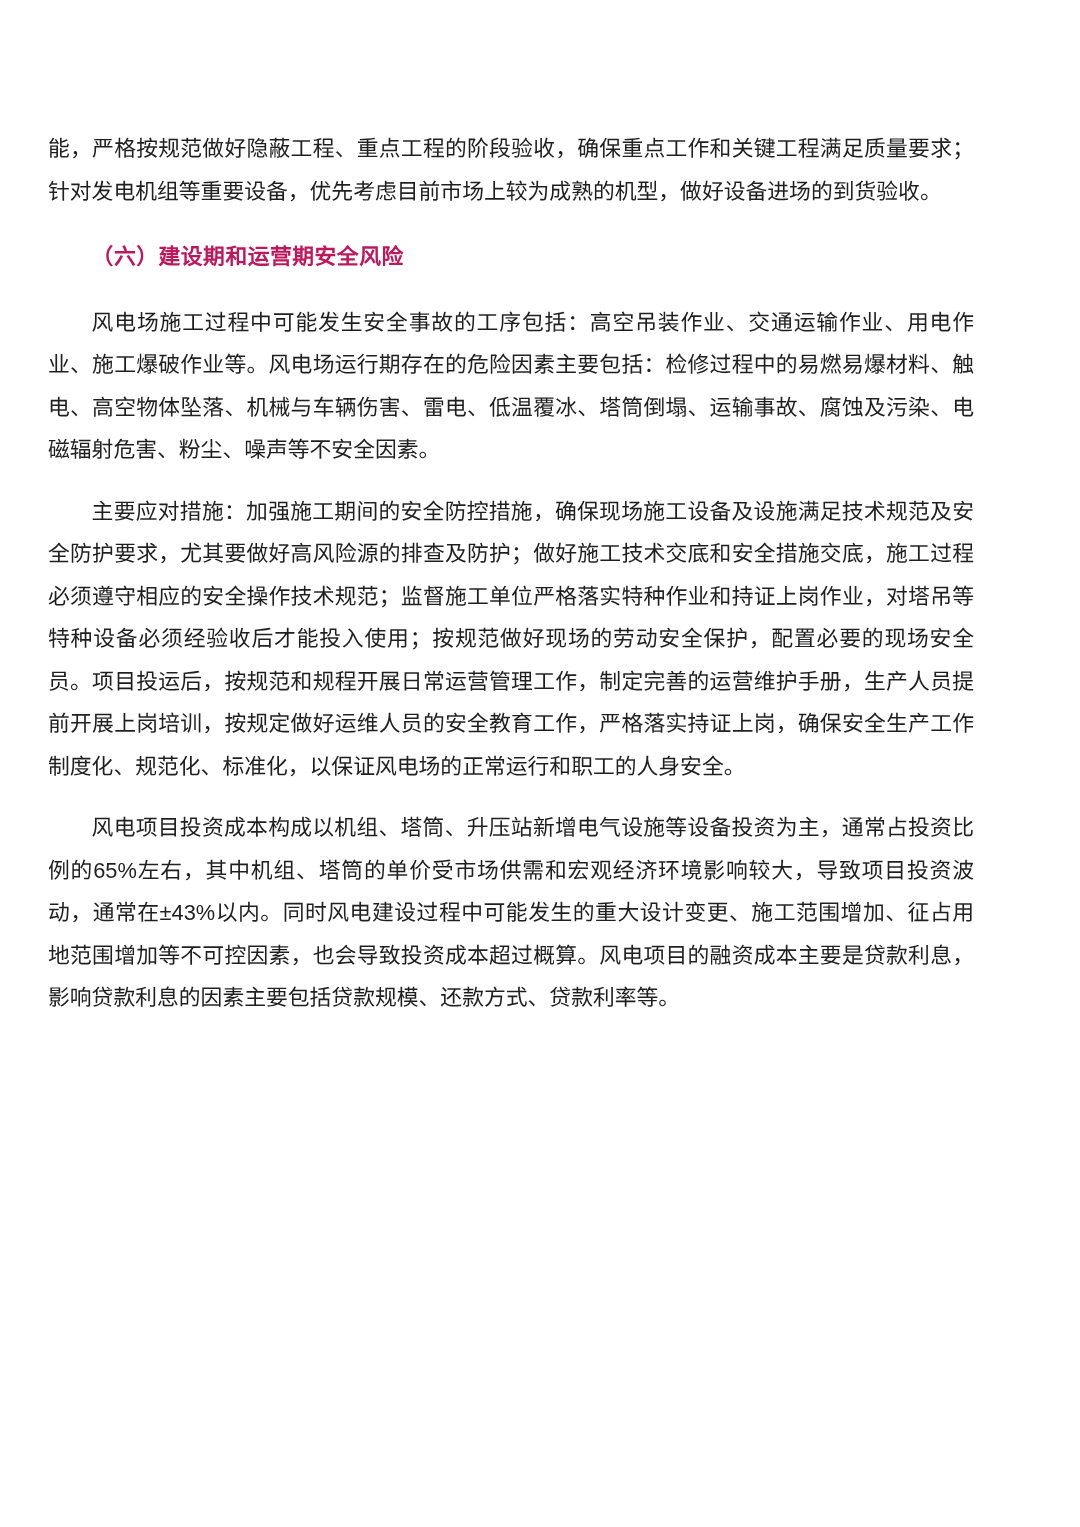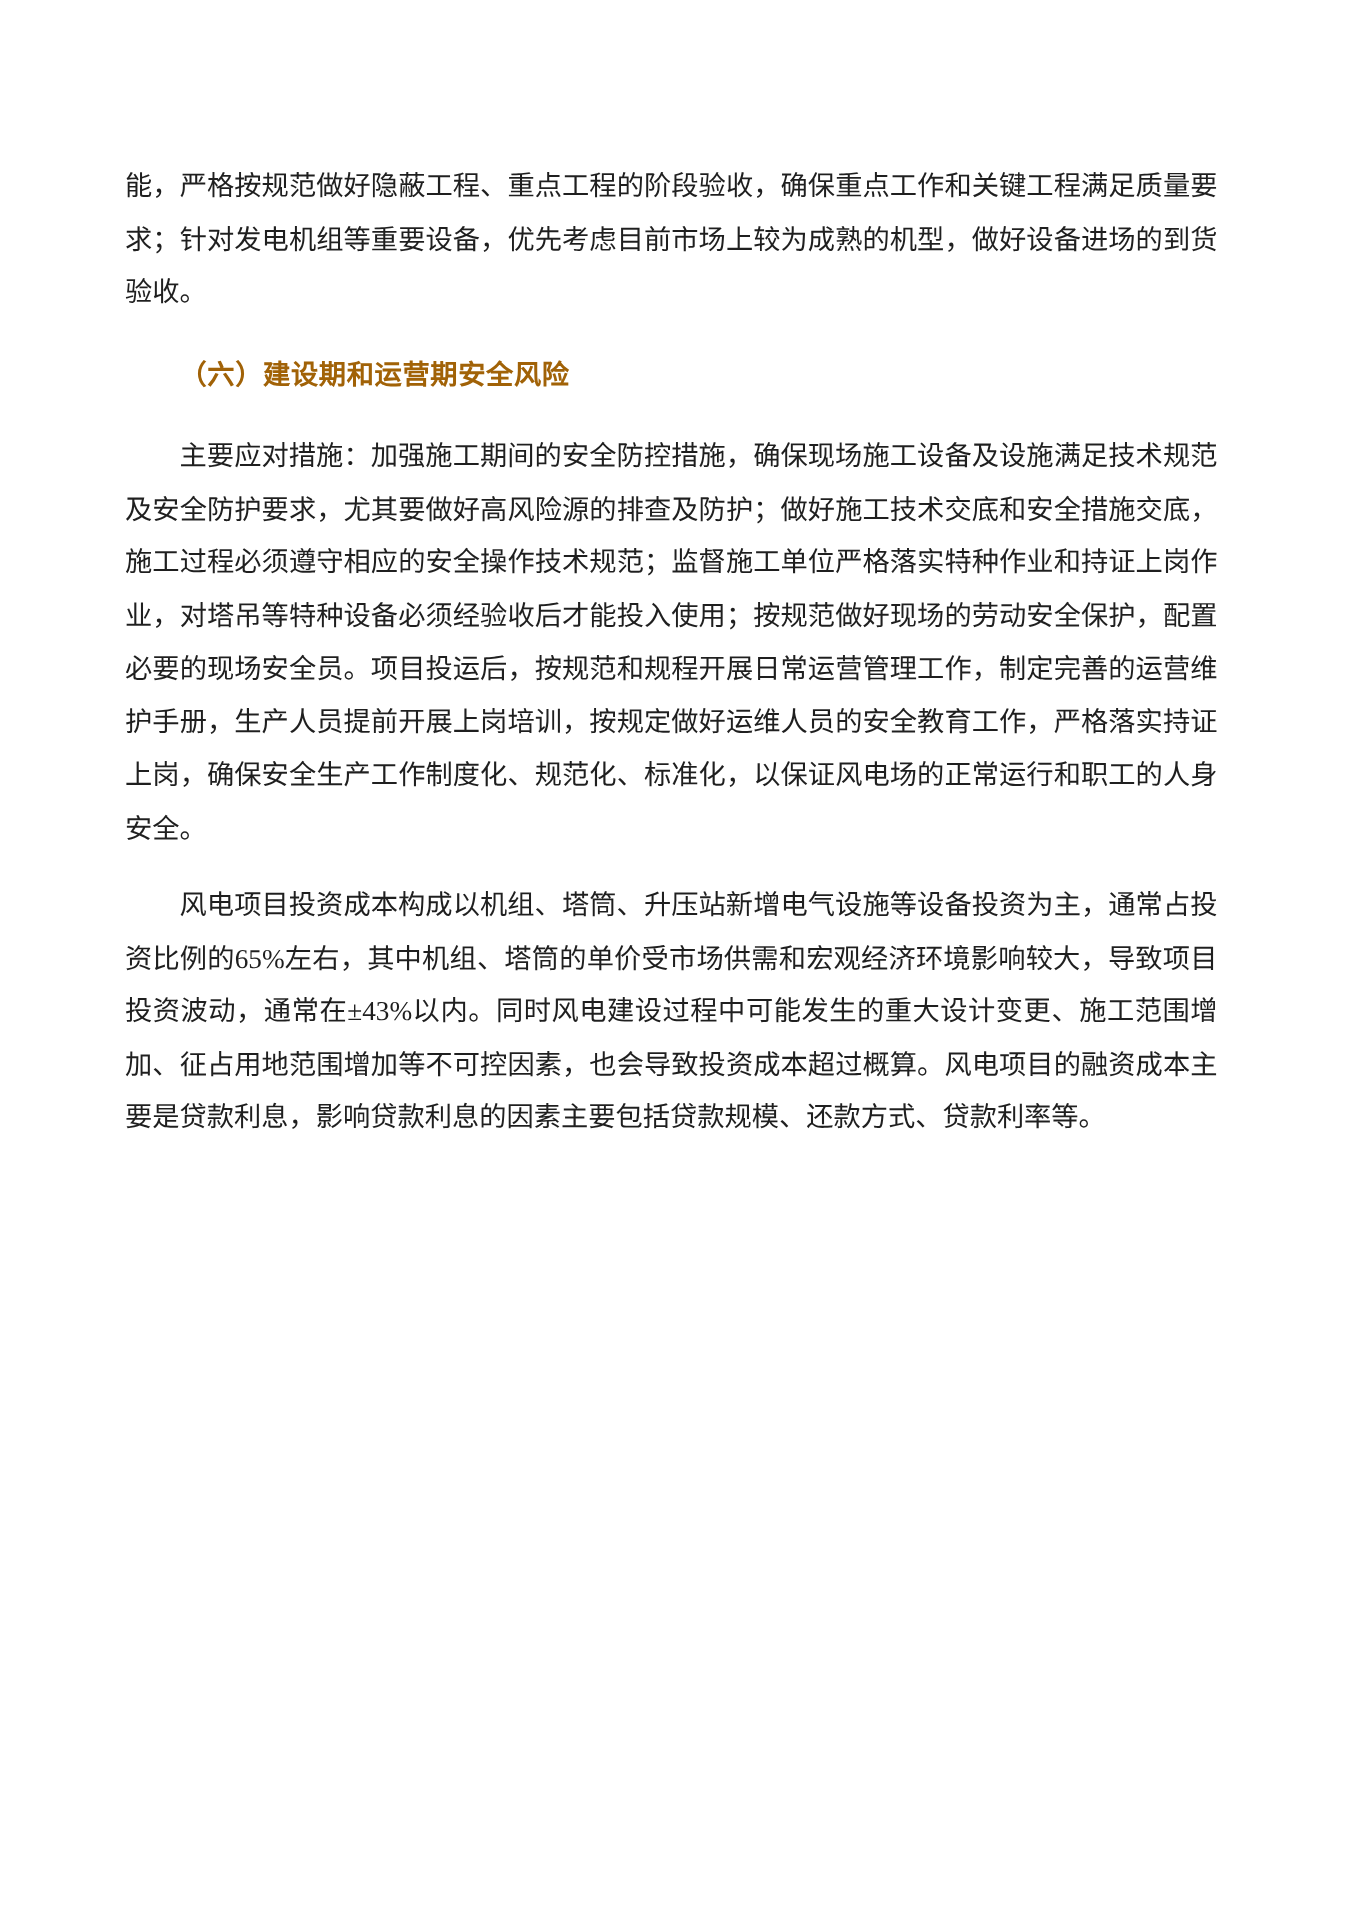--- a/index.html
+++ b/index.html
@@ -6,23 +6,23 @@
     margin: 0;
     padding: 0;
     background: #ffffff;
   }
   .page {
     position: relative;
     box-sizing: border-box;
     width: 1080px;
     height: 1527px;
     background: #ffffff;
-    padding: 128px 106px 0 100px;
+    padding: 128px 106px 0 48px;
     overflow: hidden;
-    font-family: Liberation Serif, serif;
+    font-family: Liberation Sans, sans-serif;
     color: #1f1f1f;
   }
   .para {
     margin: 0 0 19px 0;
     font-size: 21.8px;
     line-height: 42.5px;
     text-align: justify;
     text-justify: inter-ideograph;
     text-indent: 2em;
     word-break: break-all;
@@ -30,33 +30,34 @@
   }
   .para-cont {
     text-indent: 0;
   }
   .heading {
     margin: 23px 0 23px 0;
     font-size: 21.8px;
     line-height: 42.5px;
     text-indent: 2em;
     font-weight: 700;
-    color: #a16207;
+    color: #be185d;
     letter-spacing: 0.5px;
   }
 </style>
 </head>
 <body>
 
 <div class="page">
 
   <p class="para para-cont">能，严格按规范做好隐蔽工程、重点工程的阶段验收，确保重点工作和关键工程满足质量要求；针对发电机组等重要设备，优先考虑目前市场上较为成熟的机型，做好设备进场的到货验收。</p>
 
   <h2 class="heading">（六）建设期和运营期安全风险</h2>
 
+  <p class="para">风电场施工过程中可能发生安全事故的工序包括：高空吊装作业、交通运输作业、用电作业、施工爆破作业等。风电场运行期存在的危险因素主要包括：检修过程中的易燃易爆材料、触电、高空物体坠落、机械与车辆伤害、雷电、低温覆冰、塔筒倒塌、运输事故、腐蚀及污染、电磁辐射危害、粉尘、噪声等不安全因素。</p>
 
   <p class="para">主要应对措施：加强施工期间的安全防控措施，确保现场施工设备及设施满足技术规范及安全防护要求，尤其要做好高风险源的排查及防护；做好施工技术交底和安全措施交底，施工过程必须遵守相应的安全操作技术规范；监督施工单位严格落实特种作业和持证上岗作业，对塔吊等特种设备必须经验收后才能投入使用；按规范做好现场的劳动安全保护，配置必要的现场安全员。项目投运后，按规范和规程开展日常运营管理工作，制定完善的运营维护手册，生产人员提前开展上岗培训，按规定做好运维人员的安全教育工作，严格落实持证上岗，确保安全生产工作制度化、规范化、标准化，以保证风电场的正常运行和职工的人身安全。</p>
 
 
   <p class="para">风电项目投资成本构成以机组、塔筒、升压站新增电气设施等设备投资为主，通常占投资比例的65%左右，其中机组、塔筒的单价受市场供需和宏观经济环境影响较大，导致项目投资波动，通常在±43%以内。同时风电建设过程中可能发生的重大设计变更、施工范围增加、征占用地范围增加等不可控因素，也会导致投资成本超过概算。风电项目的融资成本主要是贷款利息，影响贷款利息的因素主要包括贷款规模、还款方式、贷款利率等。</p>
 
 
 </div>
 
 </body></html>

